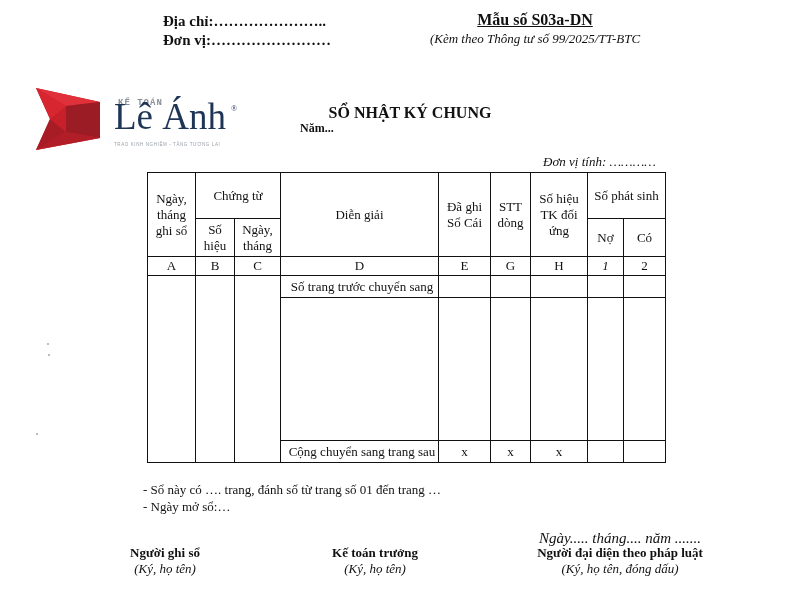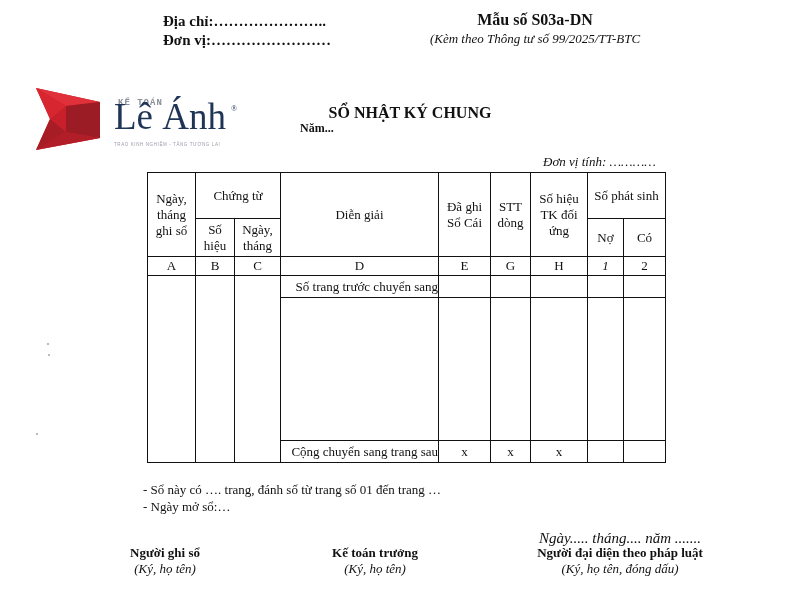--- a/index.html
+++ b/index.html
@@ -7,41 +7,41 @@
       width: 800px; height: 600px; background: #ffffff; position: relative; overflow: hidden;
       font-family: "Liberation Serif", "DejaVu Serif", serif; color: #111;
     }
     .abs { position: absolute; }
     .ital { font-style: italic; }
 
     
     .unit-block { left: 163px; top: 12px; font-size: 15px; line-height: 19px; font-weight: bold; }
     
     .form-block { left: 370px; top: 10px; width: 330px; text-align: center; }
-    .form-code { font-size: 16px; font-weight: bold; line-height: 20px; }
+    .form-code { font-size: 16px; font-weight: bold; line-height: 20px; text-decoration: underline; }
     .form-ref { font-size: 13px; font-style: italic; line-height: 17px; }
 
     
     .logo { left: 36px; top: 86px; width: 220px; height: 70px; }
     .logo-mark { position: absolute; left: 0; top: 2px; width: 64px; height: 62px; }
     .logo-kt { position: absolute; left: 82px; top: 12px; font-family: Liberation Mono, monospace; font-size: 9px; color: #8a8f98; letter-spacing: 1px; font-weight: bold; }
     .logo-name { position: absolute; left: 78px; top: 10px; font-size: 37px; color: #1f3555; line-height: 42px; }
     .logo-reg { position: absolute; left: 195px; top: 18px; font-size: 8px; color: #1f3555; }
     .logo-tag { position: absolute; left: 78px; top: 56px; font-family: "Liberation Sans", "DejaVu Sans", sans-serif; font-size: 4.5px; color: #9aa0a8; letter-spacing: 0.6px; white-space: nowrap; }
 
     
     .title { left: 300px; top: 103px; width: 220px; text-align: center; font-size: 16px; font-weight: bold; line-height: 19px; }
     .subtitle { left: 300px; top: 121px; width: 220px; text-align: left; font-size: 12px; font-weight: bold; }
 
     .currency { left: 543px; top: 154px; font-size: 13px; font-style: italic; }
 
     
     .ledger { left: 147px; top: 172px; position: absolute; border-collapse: collapse; font-size: 13px; }
     .ledger td { border: 1.3px solid #111; padding: 0; text-align: center; vertical-align: middle; line-height: 16px; }
-    .ledger .d-left { text-align: right; padding-left: 5px; }
+    .ledger .d-left { text-align: center; padding-left: 5px; }
 
     
     .notes { left: 143px; top: 481px; font-size: 13px; line-height: 17px; }
 
     
     .sig { top: 545px; text-align: center; font-size: 13px; line-height: 16px; }
     .sig .role { font-weight: bold; }
     .sig .hint { font-style: italic; }
     .date-line { left: 520px; top: 530px; width: 200px; text-align: center; font-size: 15px; font-style: italic; }
 

